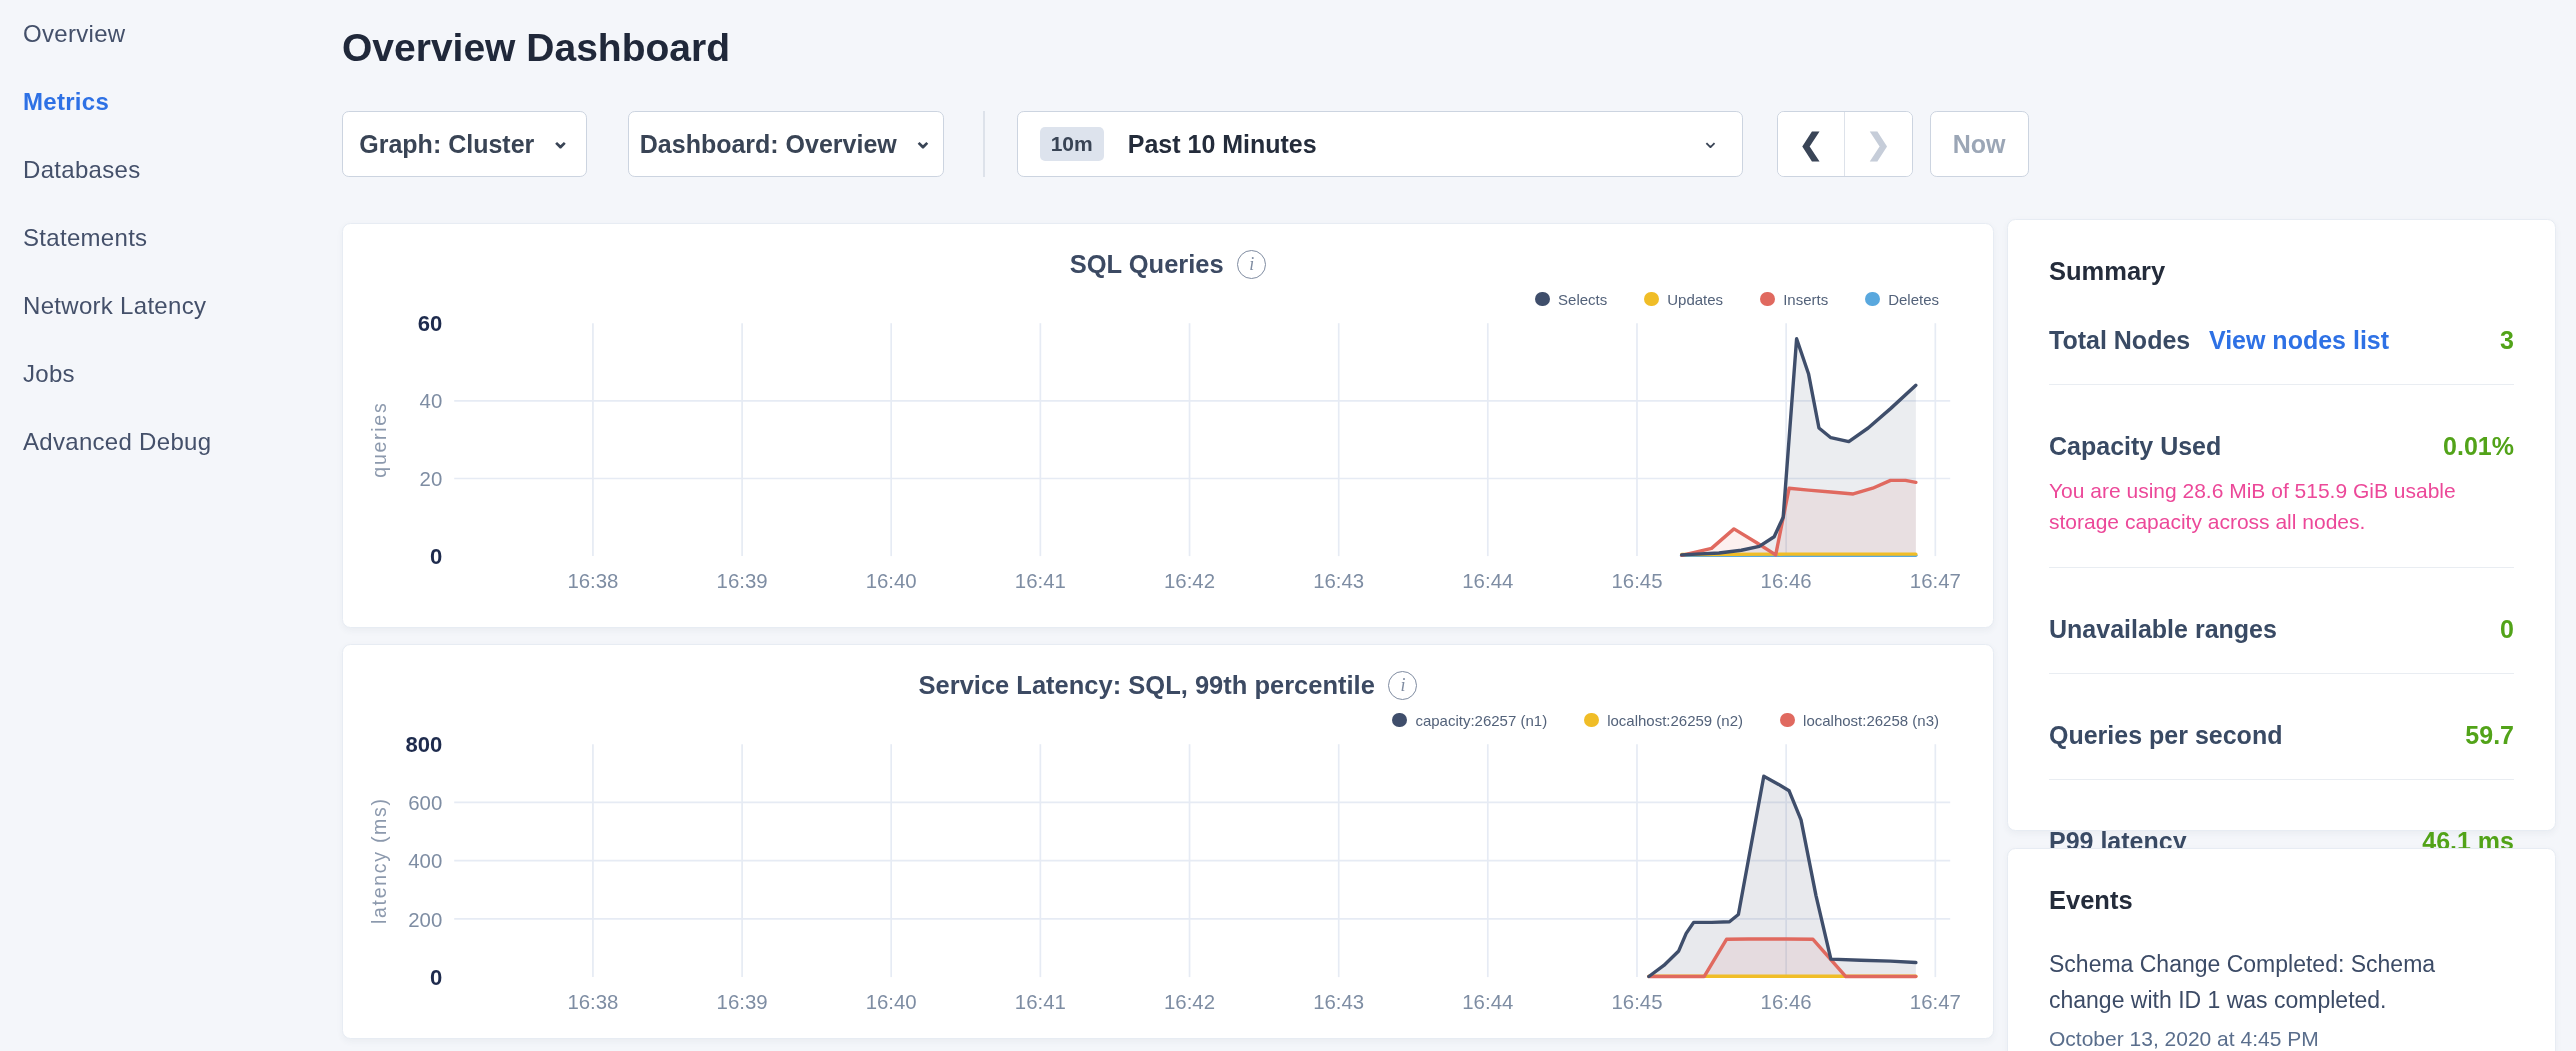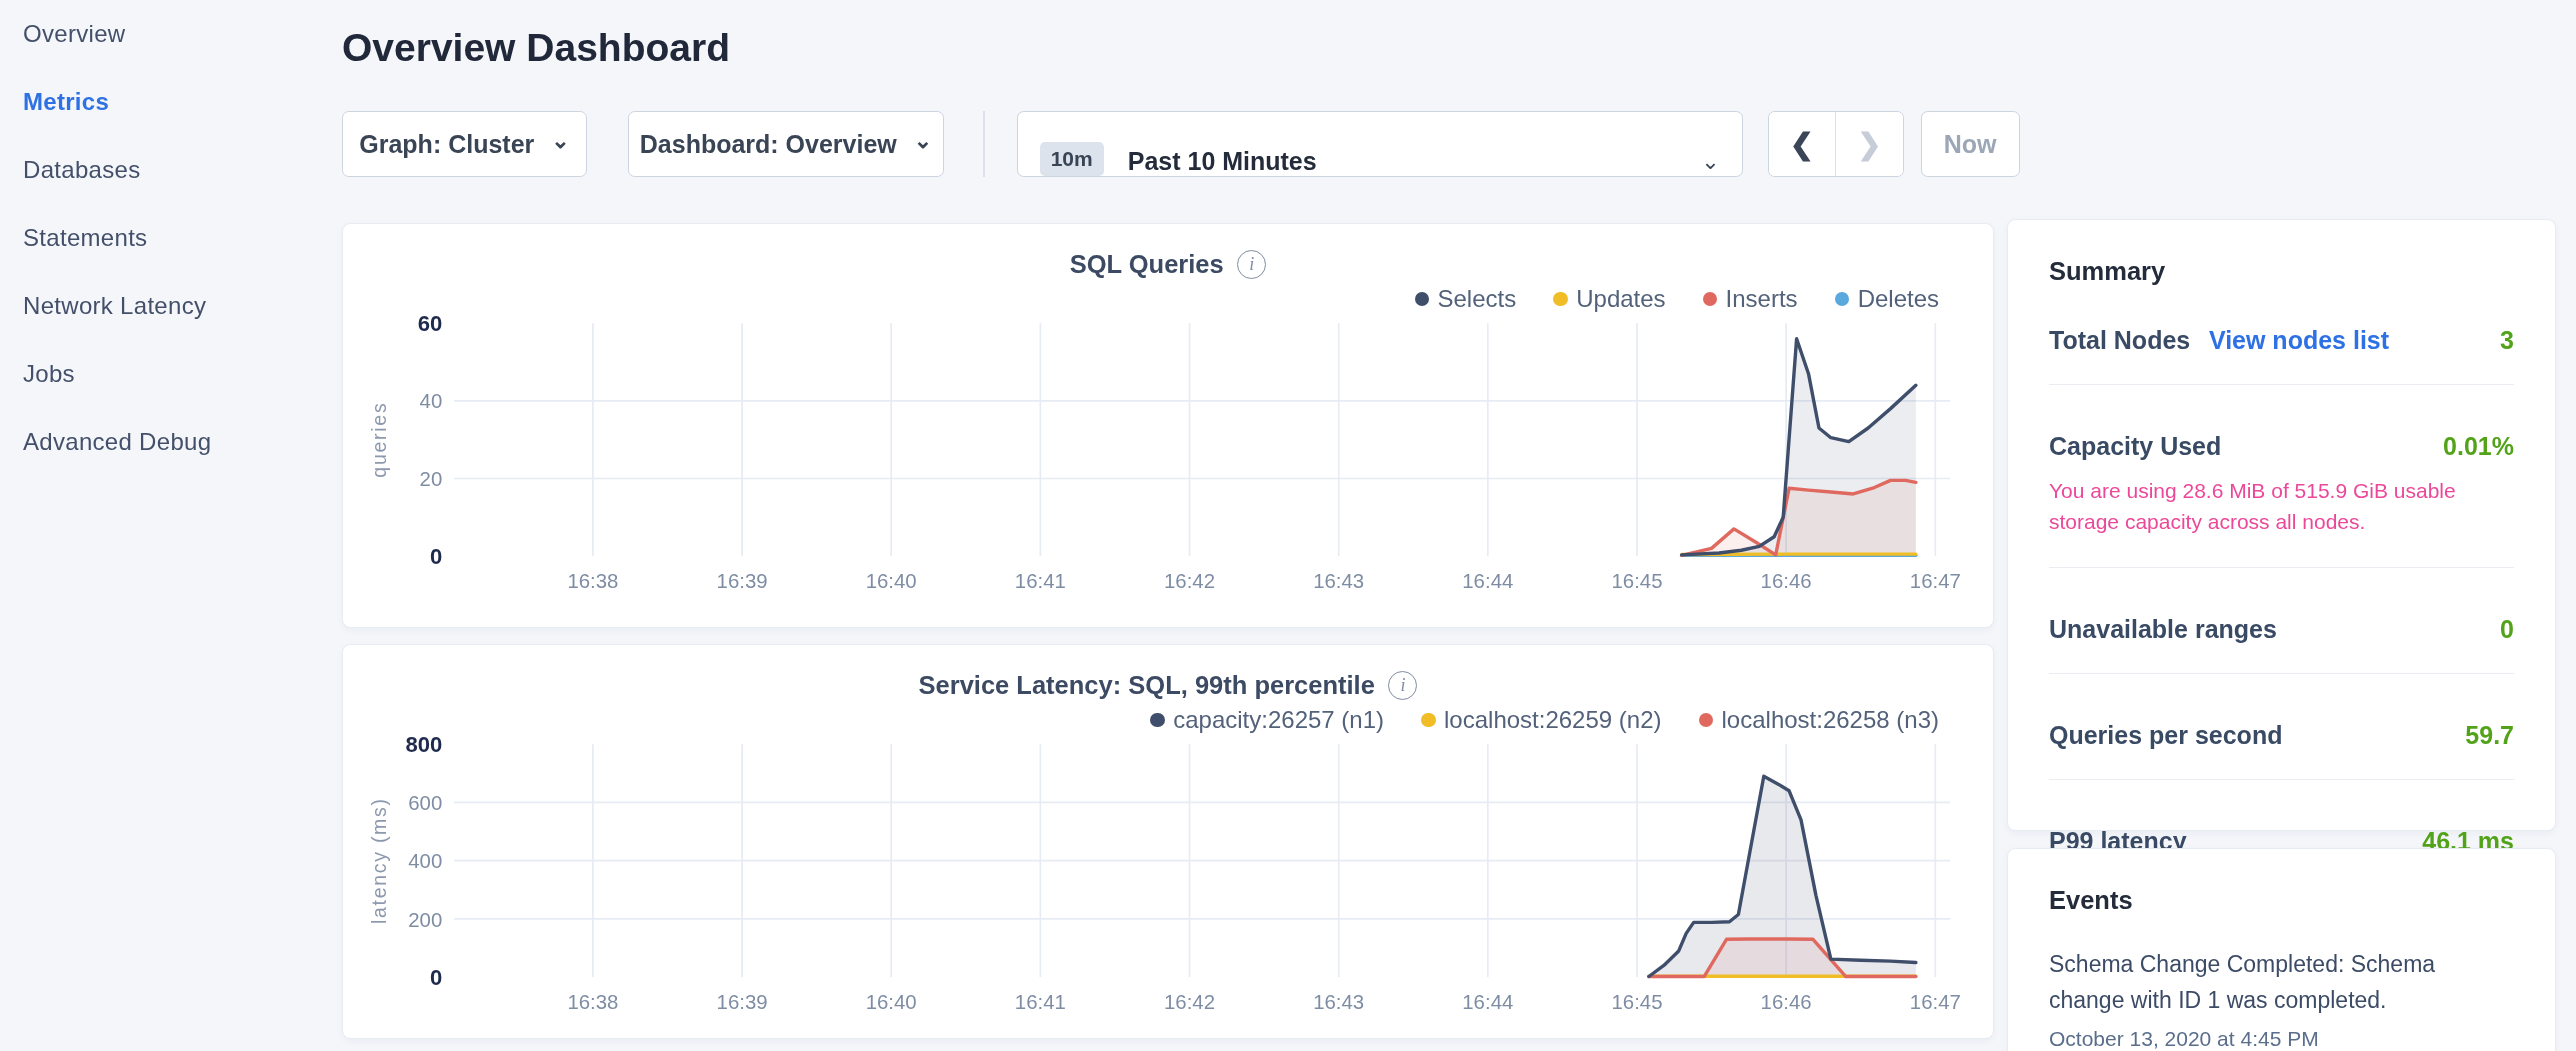--- a/index.html
+++ b/index.html
@@ -26,21 +26,21 @@
     background:#fff; border:1.7px solid #ccd4e0; border-radius:6.8px;
   }
   .dd-btn {
     display:flex; align-items:center; justify-content:center; gap:17px;
     font-size:25px; font-weight:bold; color:#394455; cursor:pointer;
   }
   .dd-btn.graph { width:245px; margin-right:41px; }
   .dd-btn.dash  { width:316px; margin-right:39px; }
   .vdivider { width:1.7px; background:#dde2ea; margin-right:32px; }
   .time-picker {
-    width:726px; margin-right:25px; display:flex; align-items:flex-end;
+    width:726px; margin-right:34px; display:flex; align-items:center;
     padding:0 22px; cursor:pointer;
   }
   .time-badge {
     background:#dde3ed; border-radius:5.1px; padding:5.1px 11px;
     font-size:21px; font-weight:bold; color:#394455; margin-right:24px;
   }
   .time-label { font-size:25px; font-weight:bold; color:#242c3b; }
   .chev { font-size:22px; color:#394455; line-height:1; transform:translateY(-2.6px); }
   .time-picker .chev { margin-left:auto; }
   .step-group { display:flex; width:136px; margin-right:17px; overflow:hidden; padding:0; }
@@ -66,21 +66,21 @@
   .info-icon {
     width:29px; height:29px; border:1.7px solid #7f8ca1; border-radius:50%;
     color:#7f8ca1; display:flex; align-items:center; justify-content:center;
     font-size:18px; font-style:italic; font-family:"Liberation Serif", serif;
     cursor:pointer; flex:0 0 auto;
   }
   .chart-legend {
     display:flex; justify-content:flex-end; align-items:center; gap:37px;
     height:24px; margin:8.5px 54px 0 0;
   }
-  .legend-item { display:flex; align-items:center; gap:8.5px; font-size:24px; color:#53627a; }
+  .legend-item { display:flex; align-items:center; gap:8.5px; font-size:15px; color:#53627a; }
   .legend-dot { width:14.5px; height:14.5px; border-radius:50%; }
   .chart-svg { display:block; margin:1.7px 0 0 6.8px; }
   
   .right-col { position:absolute; left:2007px; top:219px; width:549px; }
   .panel {
     position:absolute; left:0; width:549px; background:#fff;
     border:1.7px solid #e7ecf3; border-radius:8.5px;
     box-shadow:0 2.6px 6.8px rgba(60,75,105,.05); padding:0 41px;
   }
   .panel.summary { top:0; height:612px; }

